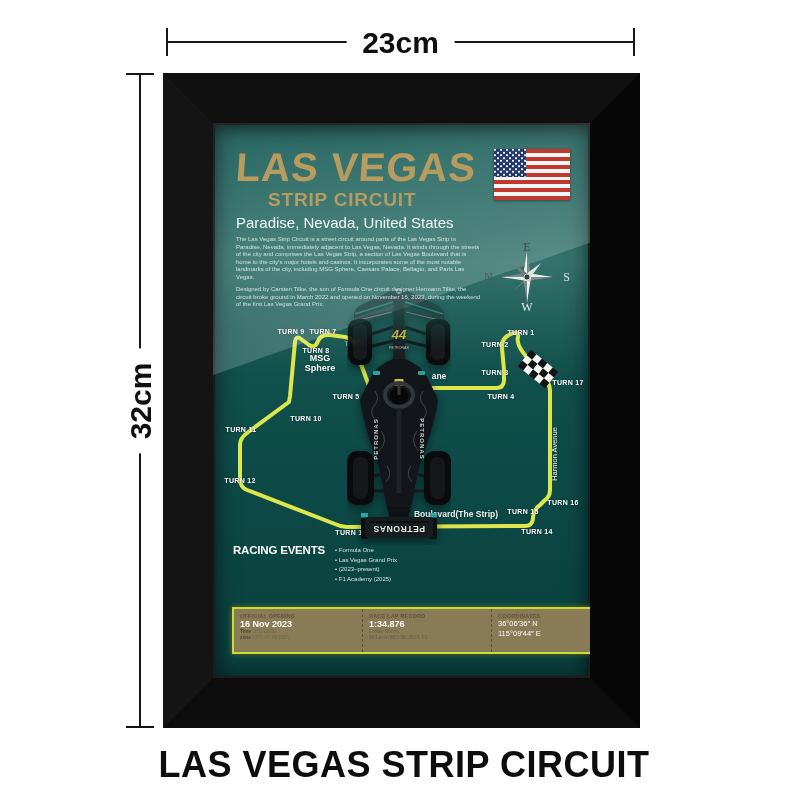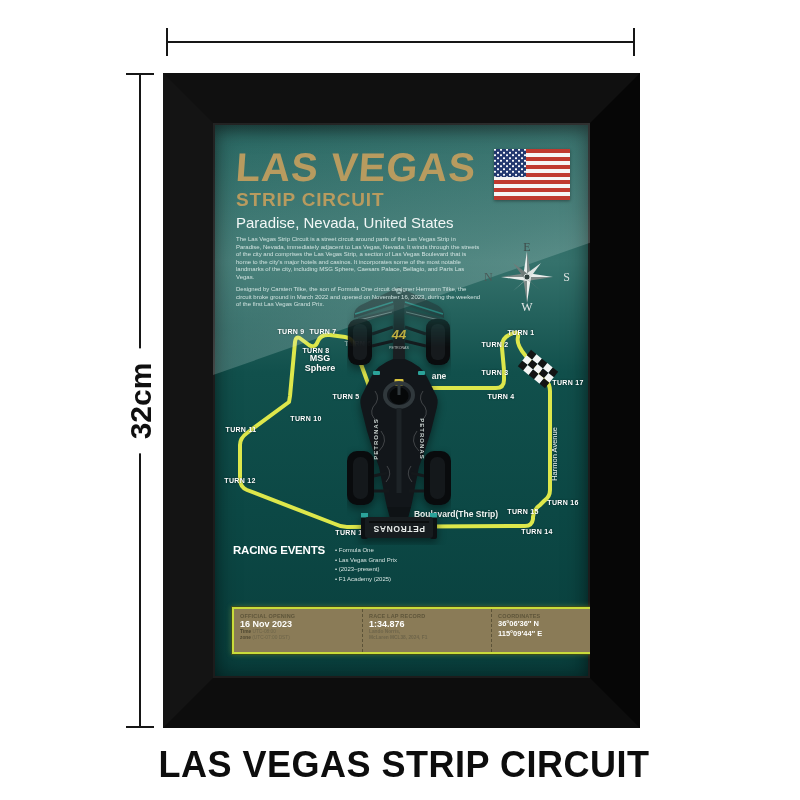--- a/index.html
+++ b/index.html
@@ -27,21 +27,21 @@
   .poster{position:absolute;inset:0;overflow:hidden;
     background:linear-gradient(180deg,#256560 0%,#35726c 25%,#11504c 45%,#0c4845 70%,#093f3d 100%);
     box-shadow:inset 0 0 0 2px #1c1c1c, inset 0 0 26px rgba(0,0,0,.5), inset 0 8px 14px rgba(0,0,0,.35);}
   .glare{position:absolute;left:0;top:0;width:377px;height:252px;z-index:5;pointer-events:none;
     background:linear-gradient(161deg, rgba(229,243,240,.03) 8%, rgba(229,243,240,.15) 55%, rgba(224,240,237,.34) 96%);
     clip-path:polygon(0 0,100% 0,100% 47.5%,0 100%);}
   
   .head{position:absolute;left:23px;top:24px;z-index:7;width:250px;}
   .title{font-size:40px;font-weight:900;color:#b89b5f;letter-spacing:1px;line-height:1.0;
     transform:skewX(-4deg);transform-origin:left;white-space:nowrap;}
-  .subtitle{font-size:19px;font-weight:900;color:#b89b5f;letter-spacing:.8px;margin-top:2px;white-space:nowrap;}
+  .subtitle{font-size:19px;font-weight:900;color:#b89b5f;letter-spacing:.8px;margin-top:2px;white-space:nowrap;margin-left:32px;}
   .location{font-size:15px;font-weight:400;color:#f2f7f6;margin-top:3px;white-space:nowrap;}
   .para{width:246px;font-size:6px;line-height:1.25;color:#cfe2df;margin-top:5px;text-align:left;}
   
   .flag{position:absolute;left:281px;top:26px;width:76px;height:51px;z-index:7;
     background:repeating-linear-gradient(180deg,#c0392f 0 3.93px,#f5f5f5 3.93px 7.86px);
     box-shadow:0 1px 3px rgba(0,0,0,.4);}
   .flag .canton{position:absolute;left:0;top:0;width:32px;height:27.5px;background:#22386f;
     background-image:radial-gradient(#fff .7px,transparent .9px),radial-gradient(#fff .7px,transparent .9px);
     background-size:6px 5.5px,6px 5.5px;background-position:1px 1px,4px 3.5px;}
   
@@ -73,36 +73,37 @@
   .ev-item{font-size:6px;color:#d6e4e1;line-height:1.6;white-space:nowrap;}
   .ev-item::before{content:"• ";color:#d6e4e1;}
   
   .info{position:absolute;left:19px;top:484px;width:391px;height:47px;z-index:7;box-sizing:border-box;
     background:#8a7b57;border:2.5px solid #c9dc3a;outline:1px solid #3c4a1d;display:flex;
     box-shadow:0 0 6px rgba(201,220,58,.35);}
   .info .col{flex:1 1 20%;padding:4px 5px 3px 6px;border-right:1px dashed #5c5338;box-sizing:border-box;overflow:hidden;}
   .info .col:last-child{border-right:none;}
   .info .hdr{font-size:5.5px;font-weight:700;color:#5e553a;letter-spacing:.2px;white-space:nowrap;}
   .info .big{font-size:9px;font-weight:700;color:#fdfdfb;line-height:1.15;white-space:nowrap;}
-  .info .big2{font-size:7.5px;font-weight:700;color:#fdfdfb;line-height:1.35;white-space:nowrap;}
+  .info .big2{font-size:7.5px;font-weight:400;color:#fdfdfb;line-height:1.35;white-space:nowrap;}
   .info .muted{font-size:4.8px;color:#6e654a;font-weight:700;line-height:1.25;white-space:nowrap;}
   .info .pair{font-size:4.8px;line-height:1.2;white-space:nowrap;}
   .info .pair .k{font-weight:700;color:#4e4730;}
   .info .pair .v{color:#6e654a;}
   
   .caption{position:absolute;left:8px;right:0;top:744px;text-align:center;
     font-size:36px;font-weight:800;color:#0d0d0d;letter-spacing:.5px;}
 </style>
 </head>
 <body>
 
 <div class="dim-top">
   <div class="tick l"></div>
   <div class="line"></div>
   <div class="tick r"></div>
+  <span class="dim-label">23cm</span>
 </div>
 
 <div class="dim-left">
   <div class="tick t"></div>
   <div class="line"></div>
   <div class="tick b"></div>
   <span class="dim-label">32cm</span>
 </div>
 
 <div class="frame">

